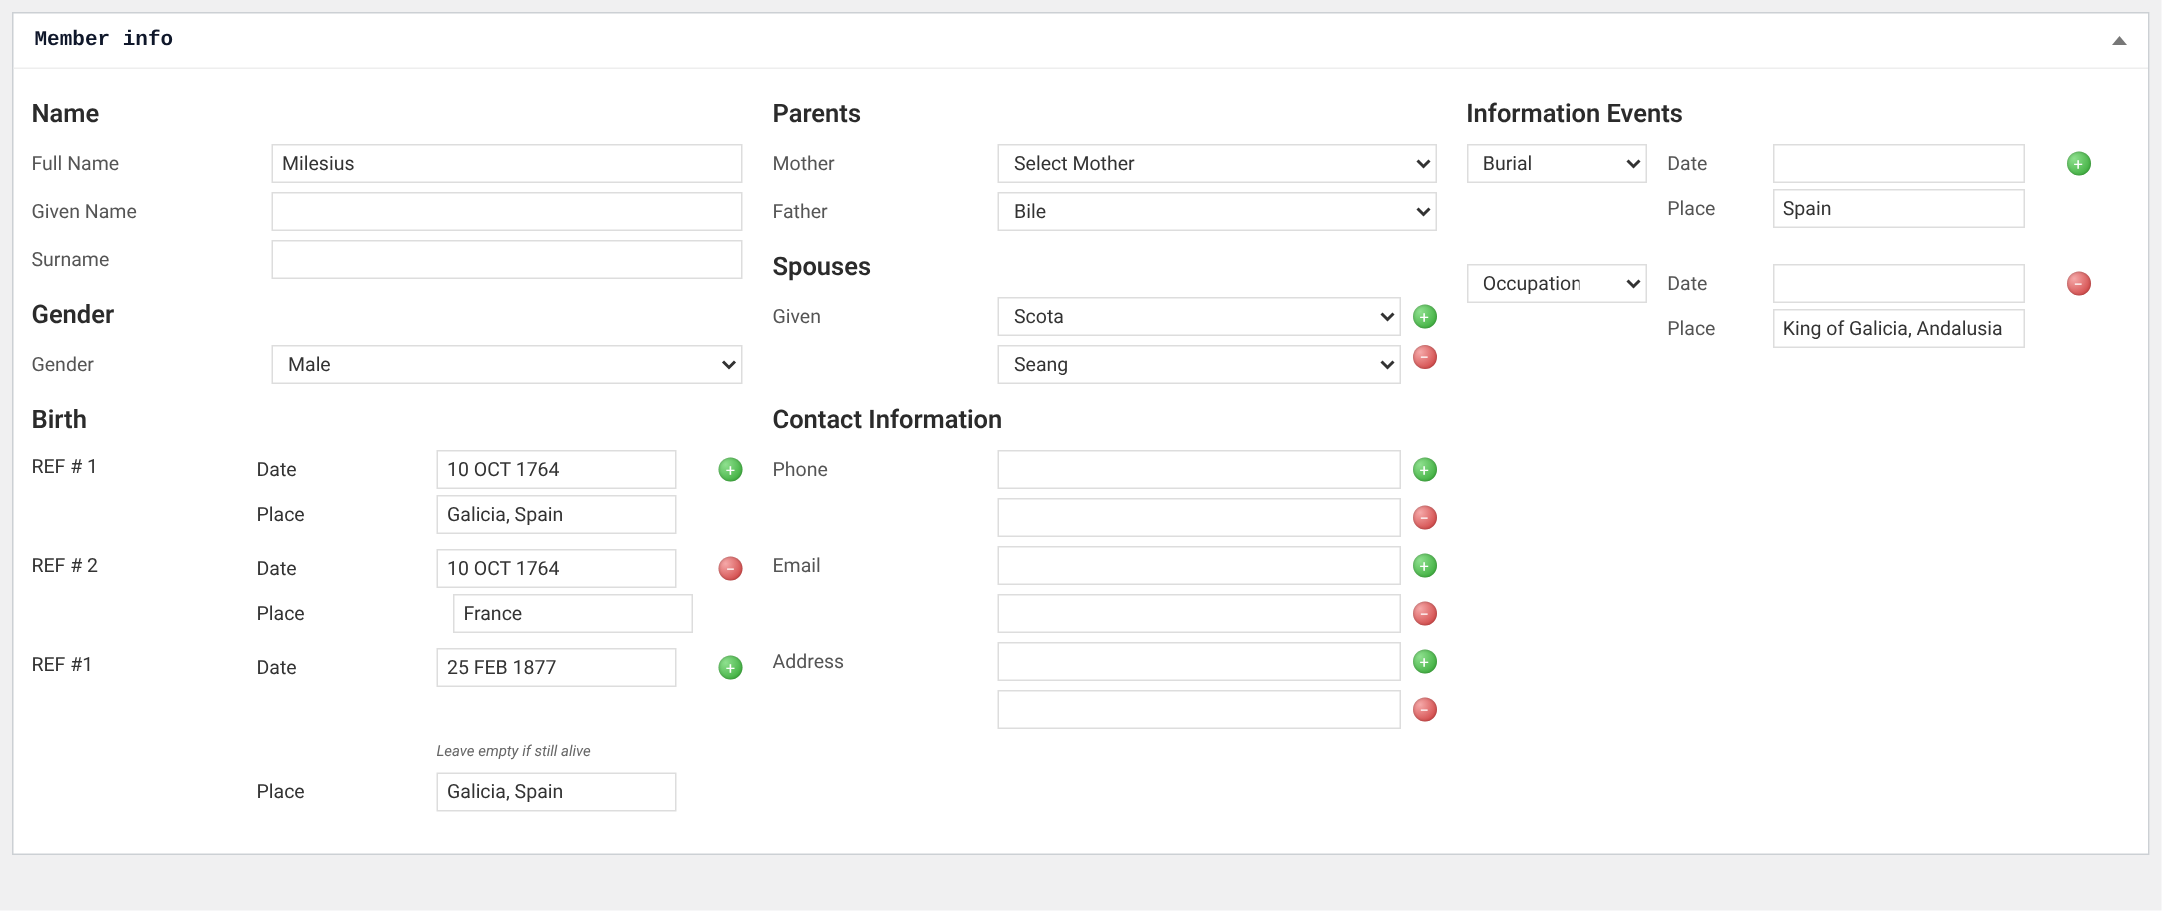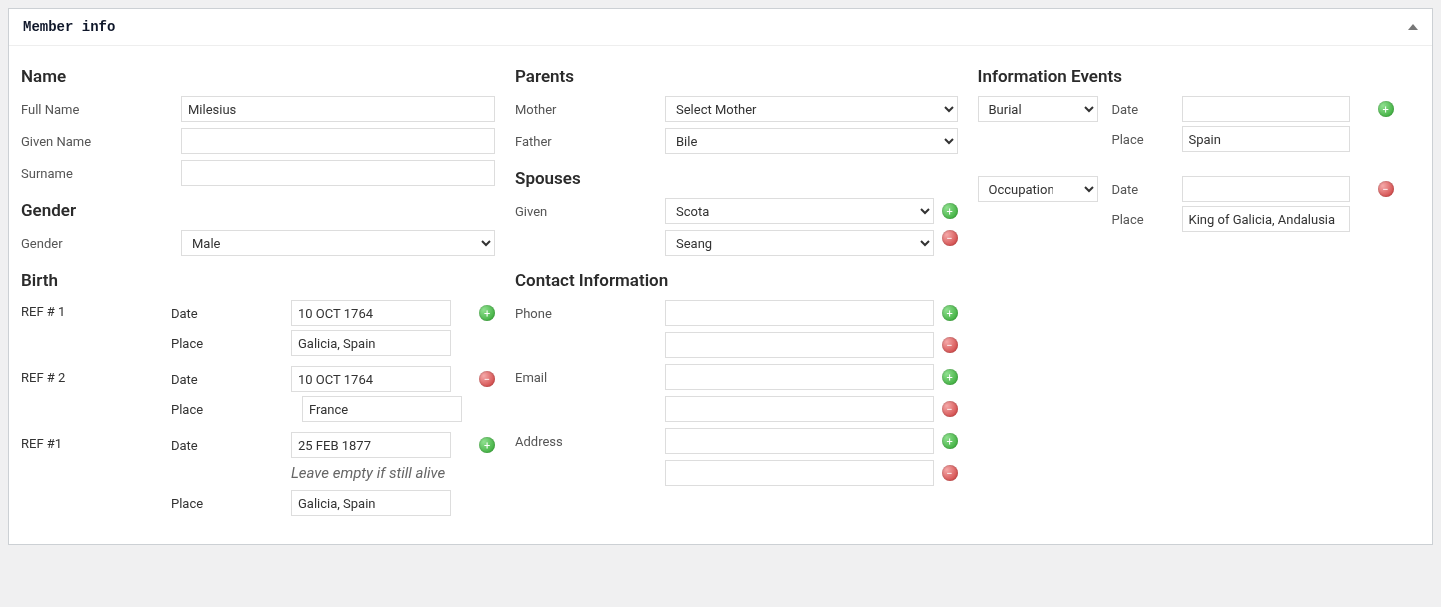--- a/index.html
+++ b/index.html
@@ -108,23 +108,24 @@
   .icon-add {
     background: radial-gradient(circle at 30% 30%, #8fe08f, #2aa22a);
     color: #fff;
   }
   .icon-remove {
     background: radial-gradient(circle at 30% 30%, #f5a9a9, #c93030);
     color: #fff;
   }
   .hint {
     font-style: italic;
-    font-size: 15px;
+    font-size: 10px;
     color: #666;
     padding: 2px 0 4px 0;
+    margin-top: 32px;
   }
   .col2-form .row .label-col { width: 150px; }
   .col3-event-row {
     display: flex;
     gap: 14px;
     align-items: flex-start;
     margin-bottom: 20px;
   }
   .col3-select-wrap { width: 120px; }
   .col3-fields { flex: 1; }

